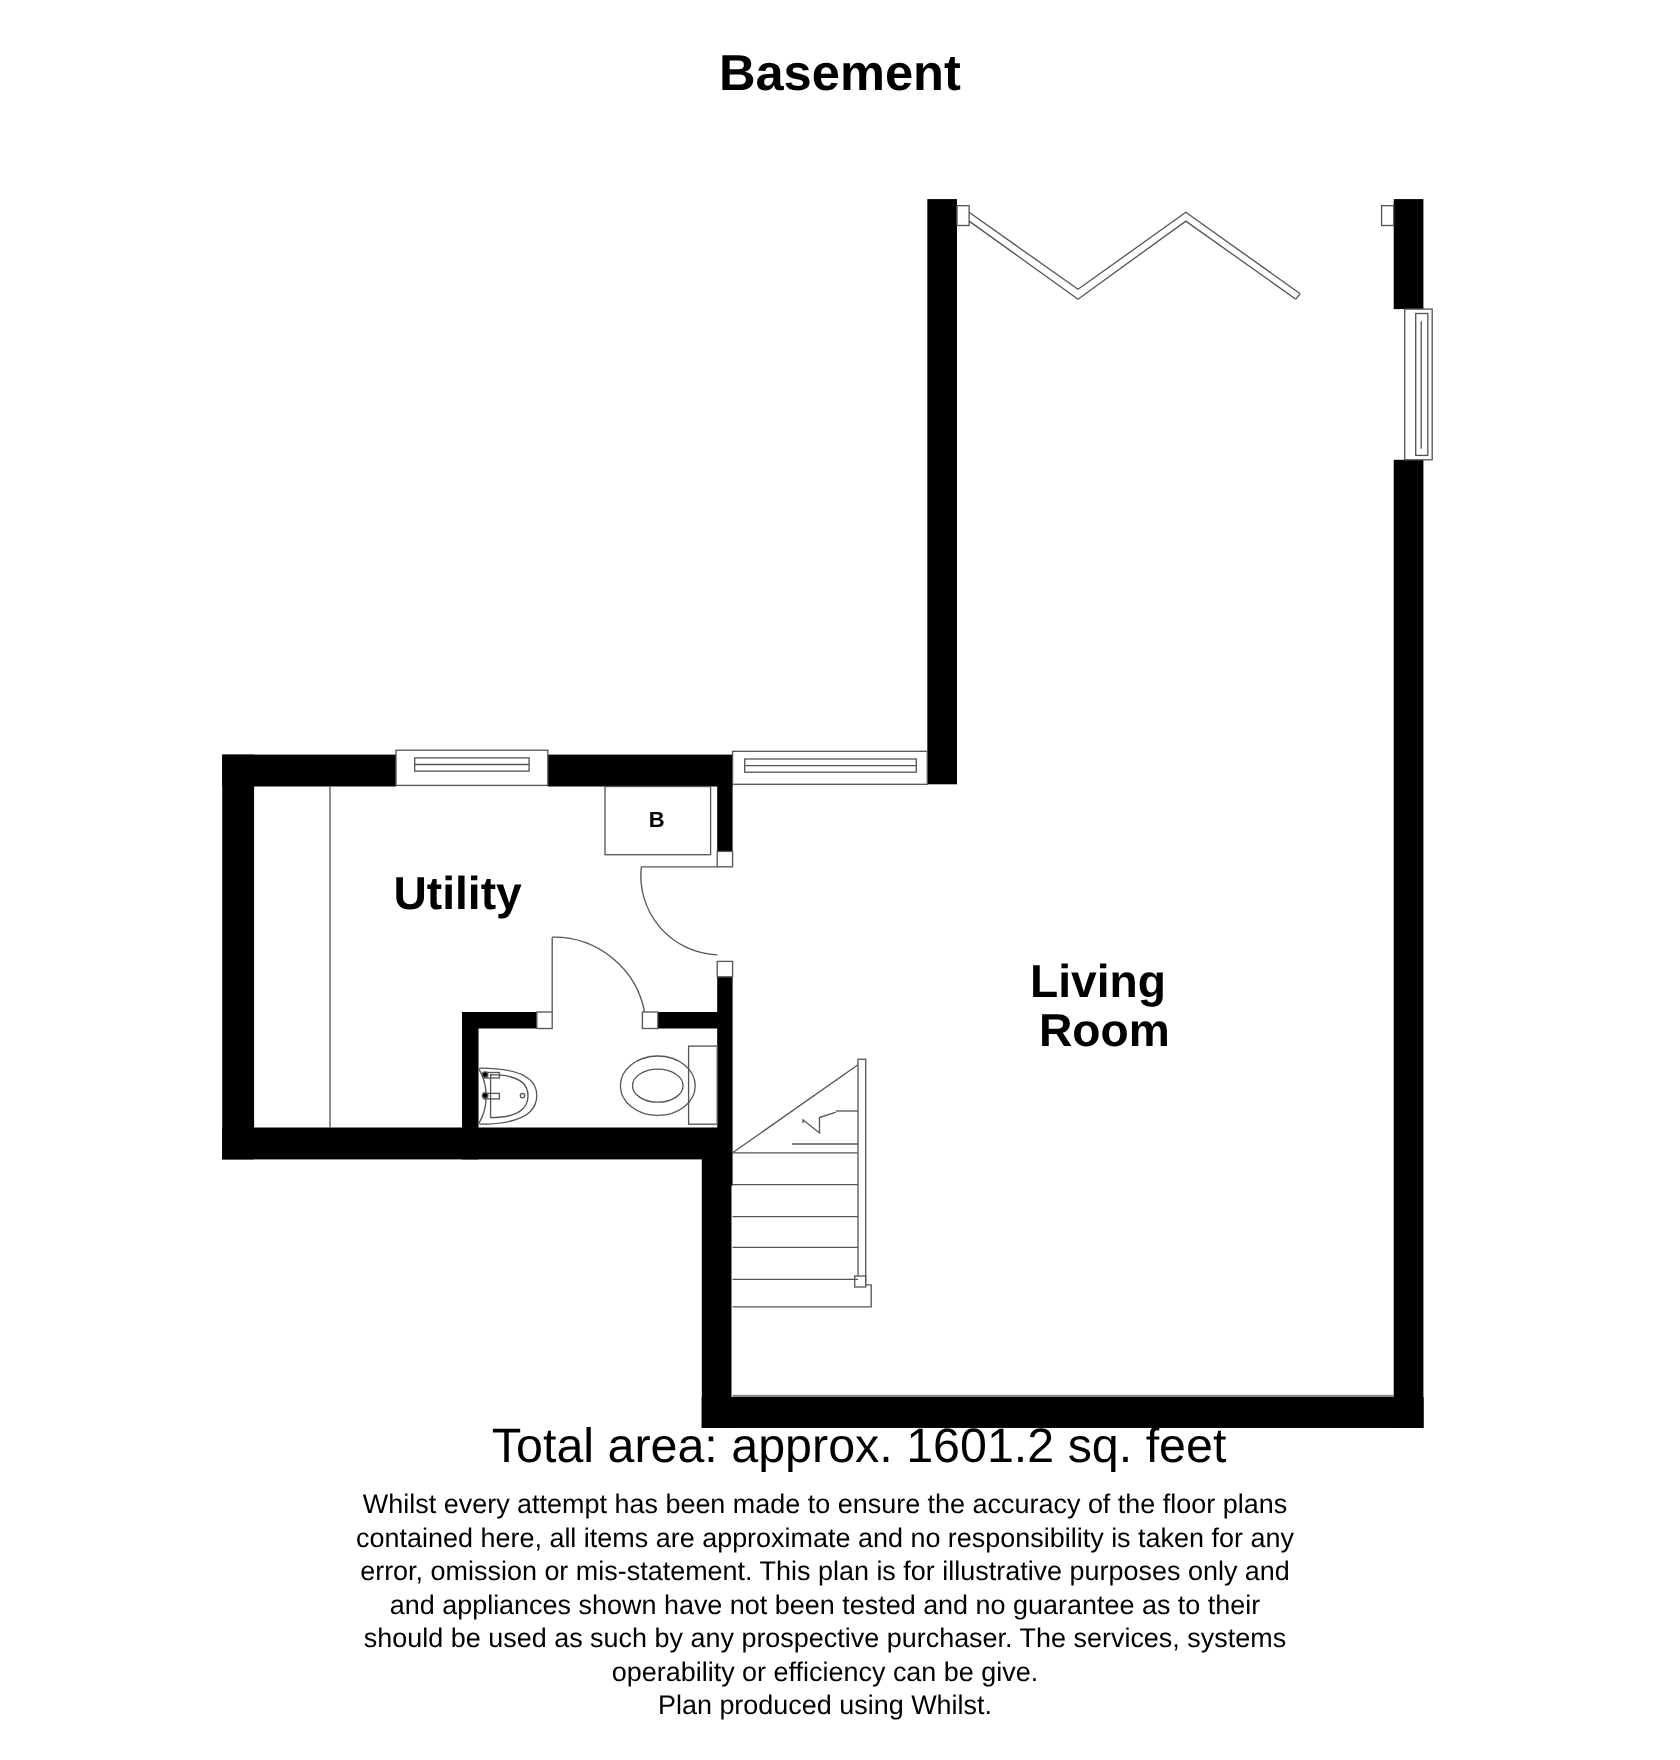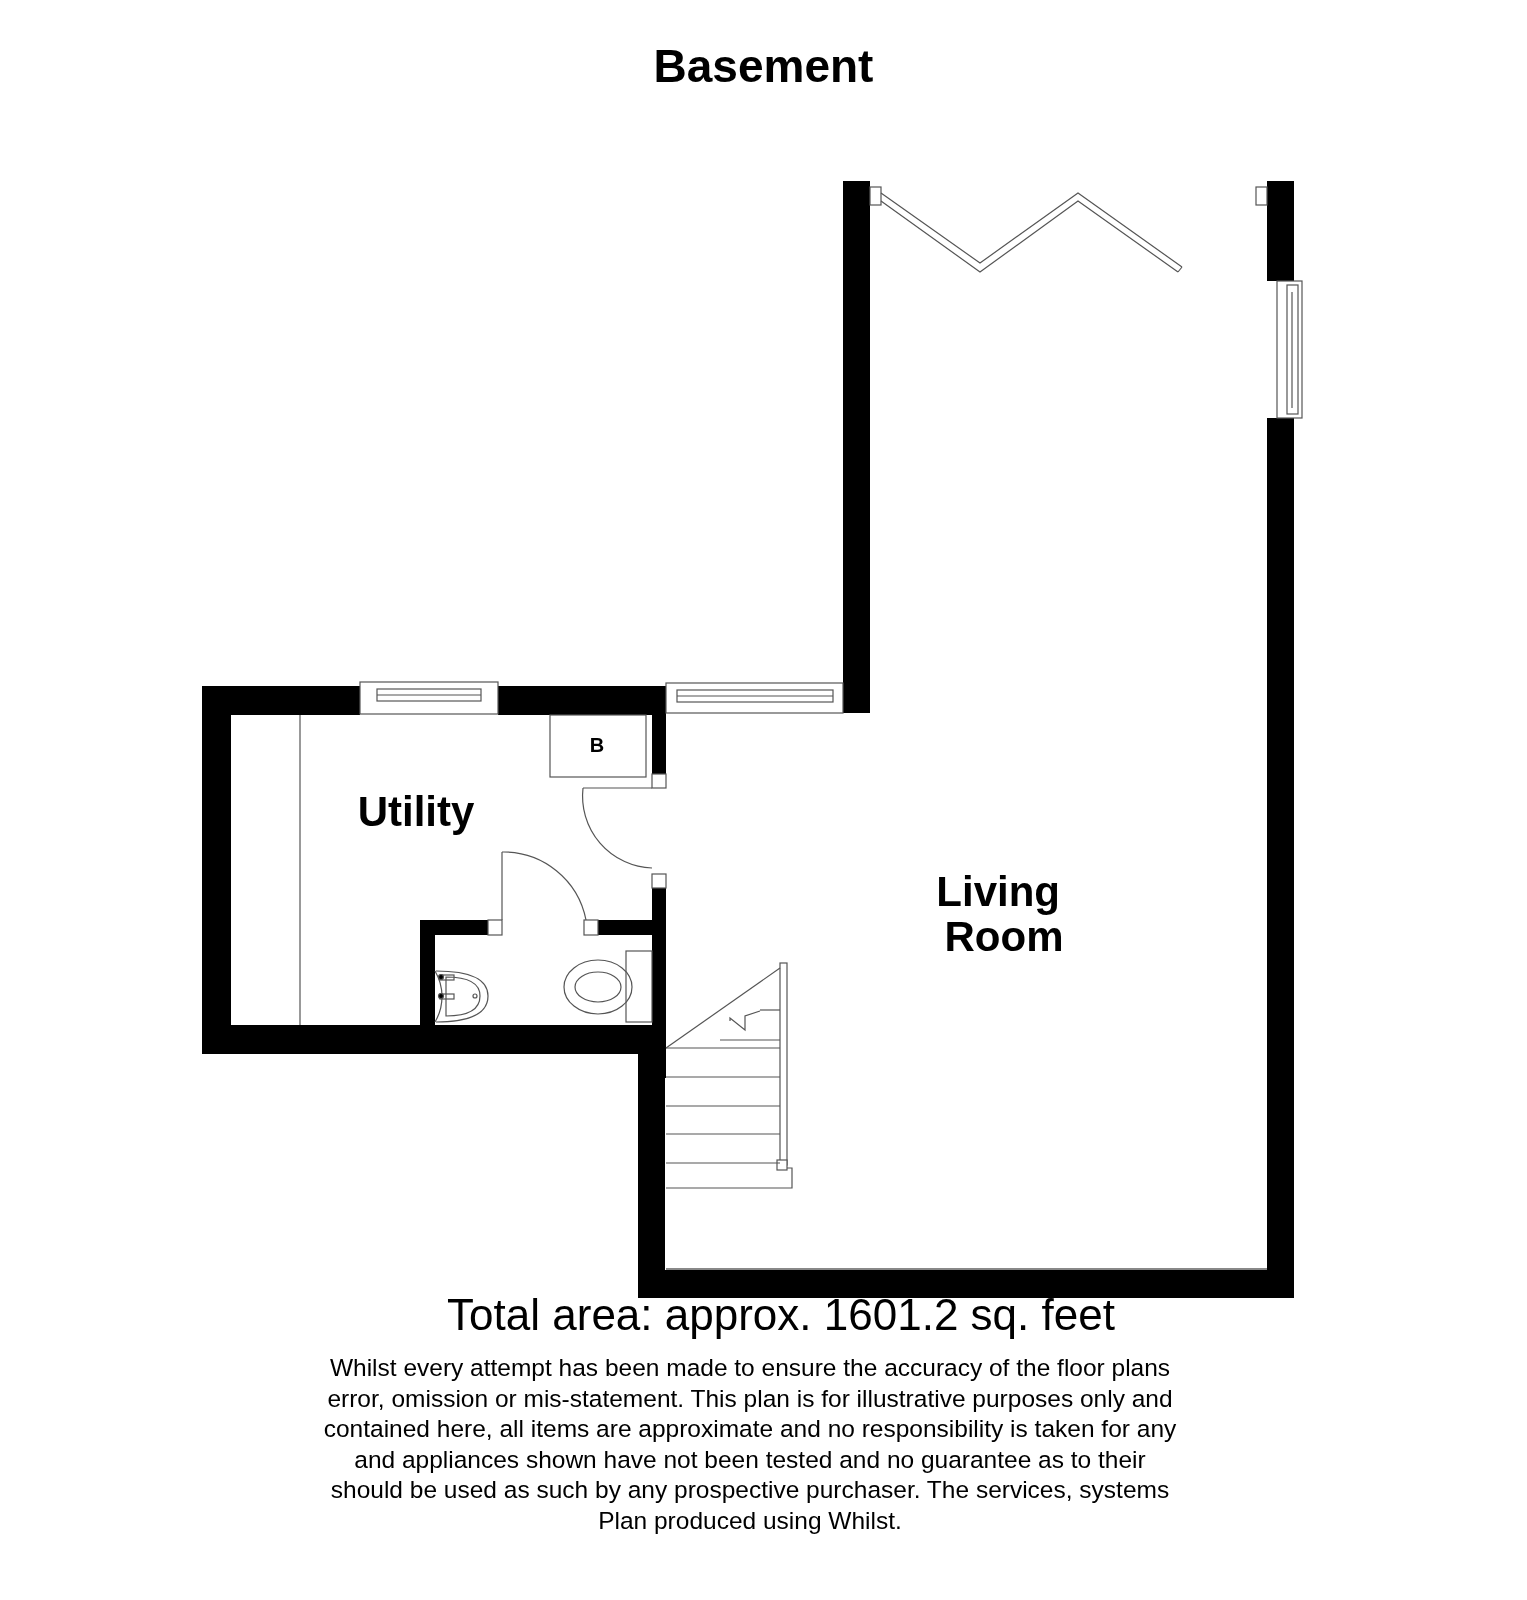--- a/index.html
+++ b/index.html
@@ -125,18 +125,19 @@
 
 <div id="total-area">Total area: approx. 1601.2 sq. feet</div>
 
 <svg id="plan-walls-over" width="1527" height="1600" viewBox="0 0 1527 1600">
   <rect x="638" y="1270" width="656" height="28" fill="#000"></rect>
   <rect x="666" y="1268" width="601" height="2" fill="#888"></rect>
 </svg>
 
 <div id="disclaimer">
   <div>Whilst every attempt has been made to ensure the accuracy of the floor plans</div>
+  <div>contained here, all items are approximate and no responsibility is taken for any</div>
   <div>error, omission or mis-statement. This plan is for illustrative purposes only and</div>
-  <div>contained here, all items are approximate and no responsibility is taken for any</div>
   <div>and appliances shown have not been tested and no guarantee as to their</div>
   <div>should be used as such by any prospective purchaser. The services, systems</div>
+  <div>operability or efficiency can be give.</div>
   <div>Plan produced using Whilst.</div>
 </div>
 
 </body></html>

